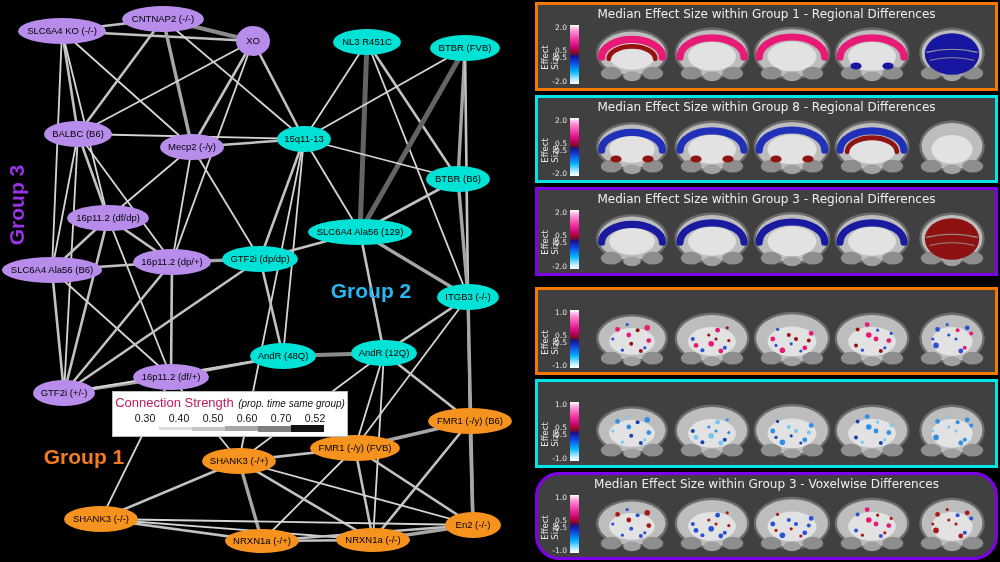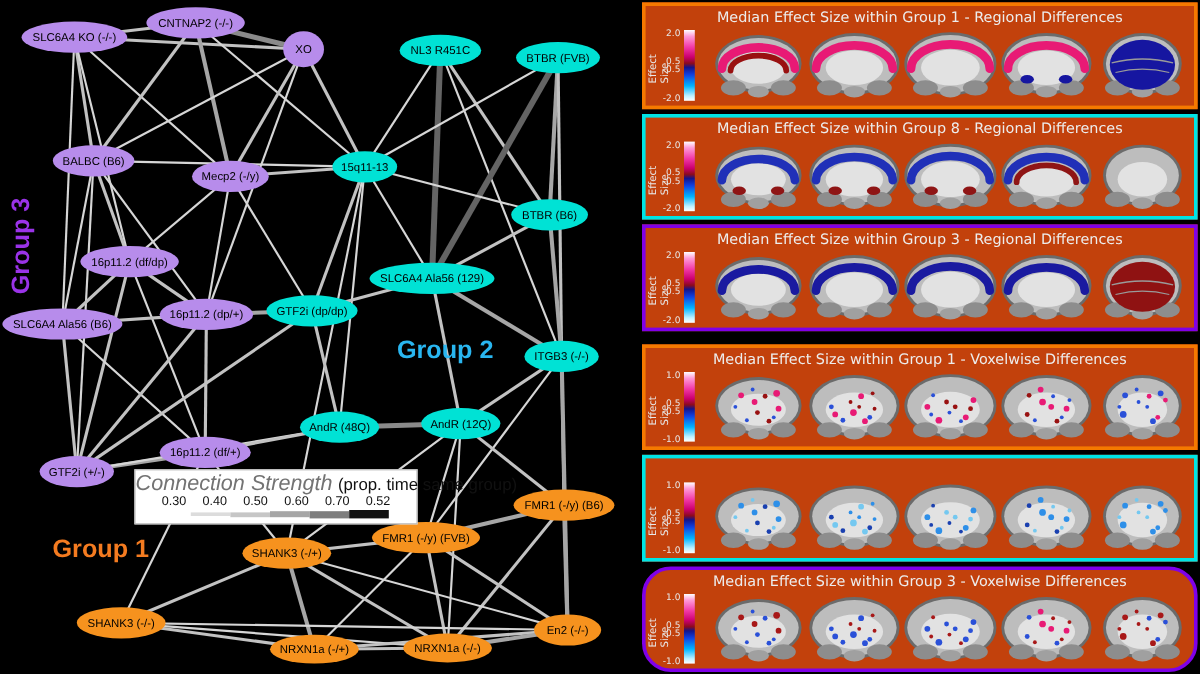--- a/index.html
+++ b/index.html
@@ -3,30 +3,30 @@
 <meta charset="utf-8">
 <style>
   html,body{margin:0;padding:0;background:#000;}
   #stage{position:relative;width:1000px;height:562px;background:#000;overflow:hidden;
          font-family:"Liberation Sans",sans-serif;}
   
   #network-svg{position:absolute;left:0;top:0;}
   #legend{position:absolute;left:112px;top:391px;width:236px;height:46px;background:#fff;
           border:1px solid #bbb;box-sizing:border-box;text-align:center;z-index:5;}
   #legend .lg-title-row{margin-top:3px;line-height:14px;white-space:nowrap;}
-  #legend .lg-title{font-size:18px;color:#737373;font-style:italic;}
-  #legend .lg-sub{font-size:14px;color:#111;}
+  #legend .lg-title{font-size:13px;color:#be185d;}
+  #legend .lg-sub{font-size:10px;color:#111;font-style:italic;}
   #legend .lg-ticks{margin-top:1px;font-size:10.5px;color:#111;letter-spacing:0;}
   #legend .lg-ticks span{display:inline-block;width:34px;text-align:center;}
   #legend .lg-bar{display:flex;align-items:center;justify-content:center;margin-top:1px;padding-left:22px;}
   #legend .lg-bar i{display:block;width:33px;}
   
   #right{position:absolute;left:533px;top:0;width:467px;height:562px;box-sizing:border-box;
          padding:2px 2px;display:flex;flex-direction:column;gap:4px;}
-  .panel{position:relative;flex:1;border:3px solid #fff;background:#c2410c;box-sizing:border-box;}
+  .panel{position:relative;flex:1;border:3px solid #fff;background:#404040;box-sizing:border-box;}
   .panel.gap-top{margin-top:7px;}
   .panel-title{text-align:center;color:#ededed;font-family:"DejaVu Sans",sans-serif;
                font-size:12px;margin-top:2px;white-space:nowrap;}
   .panel-body{position:absolute;left:3px;top:18px;right:3px;bottom:2px;display:flex;}
   .cb-block{position:relative;width:48px;flex:0 0 48px;}
   .cb-axis{position:absolute;left:-1px;top:50%;transform:translateY(-50%) rotate(180deg);
            writing-mode:vertical-rl;font-family:"DejaVu Sans",sans-serif;
            font-size:8.5px;color:#e8e8e8;}
   .cb-ticks{position:absolute;left:9px;top:2px;bottom:2px;width:18px;text-decoration:underline;}
   .cb-ticks span{position:absolute;right:1px;font-family:"DejaVu Sans",sans-serif;
@@ -450,21 +450,20 @@
               <ellipse cx="50" cy="66" rx="11" ry="6" fill="#a0a0a0"></ellipse>
               <ellipse cx="50" cy="38" rx="34" ry="26" fill="#8f1212"></ellipse>
               <path d="M18,36 Q50,28 82,36" stroke="#9a9a9a" stroke-width="1.4" fill="none"></path>
               <path d="M22,46 Q50,39 78,46" stroke="#9a9a9a" stroke-width="1.1" fill="none"></path>
             </svg>
           </div>
       </div>
     </div>
 
     <div class="panel gap-top" style="border-color: rgb(245, 121, 0);">
-      <div class="panel-title">Median Effect Size within Group 1 - Voxelwise Differences</div>
       <div class="panel-body">
         <div class="cb-block">
           <div class="cb-axis">Effect Size</div>
           <div class="cb-ticks">
             <span class="cbt0">1.0</span>
             <span class="cbt1">0.5</span>
             <span class="cbt2">-0.5</span>
             <span class="cbt3">-1.0</span>
           </div>
           <div class="cb-bar"></div>

